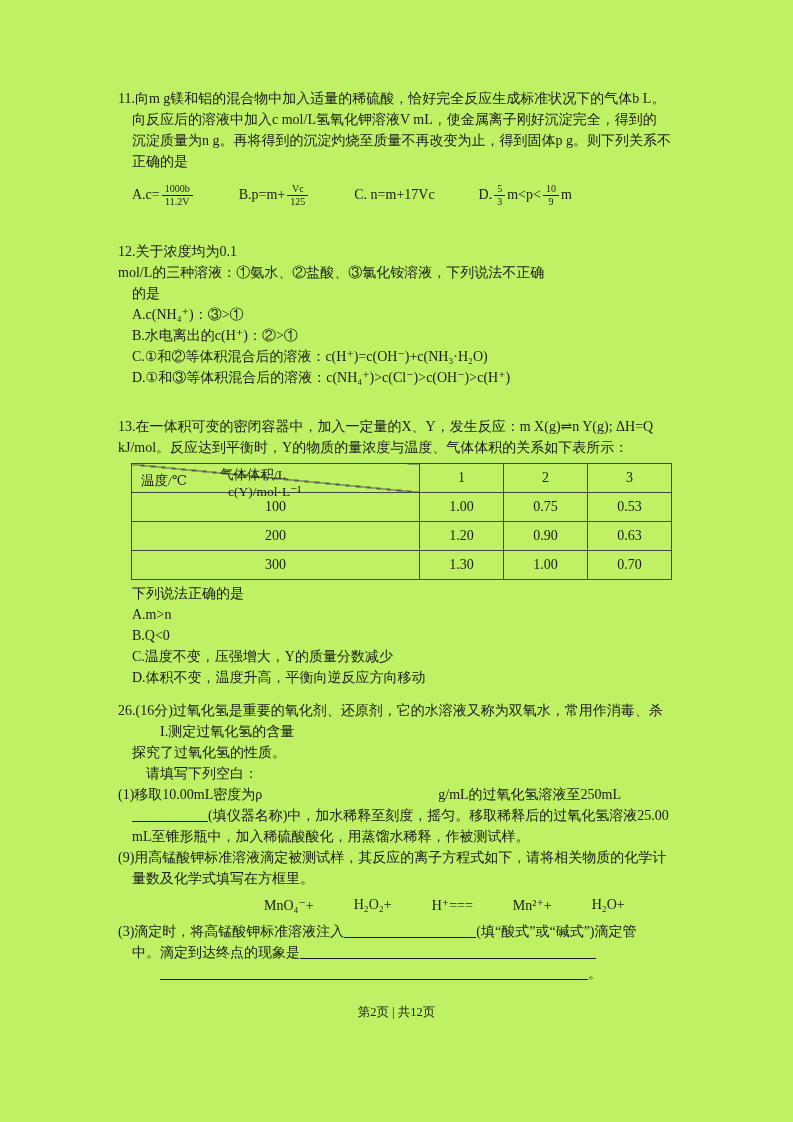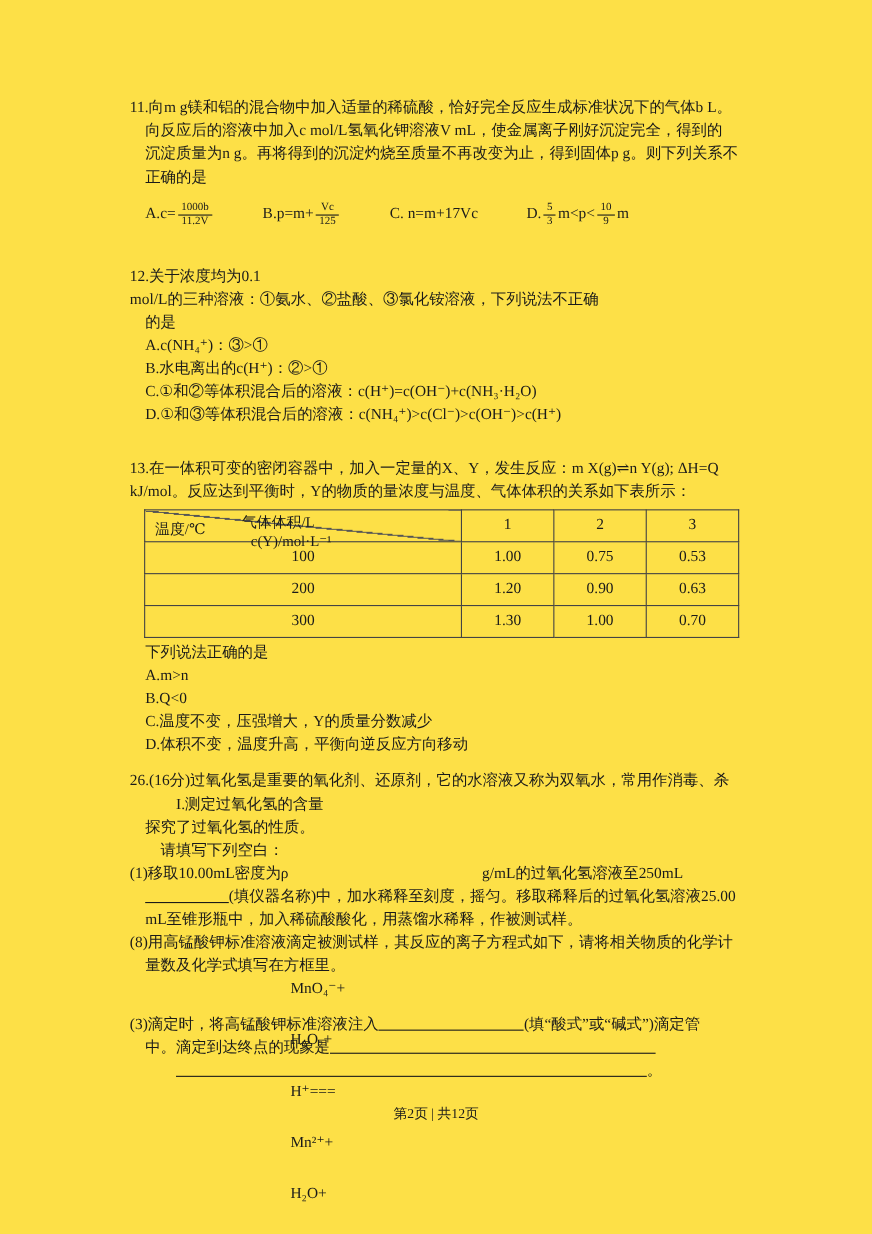--- a/index.html
+++ b/index.html
@@ -1,17 +1,17 @@
 <!DOCTYPE html>
 <html><head>
 <meta charset="utf-8">
 <style>
   html,body{margin:0;padding:0;}
   body{background:#ffffff;}
-  .page{position:relative;width:793px;height:1122px;background:#fde047;overflow:hidden;
+  .page{position:relative;width:793px;height:1122px;background:#bef264;overflow:hidden;
         color:#1a1a1a;font-family:"Liberation Serif","DejaVu Serif",serif;font-size:14px;}
   .content{position:absolute;left:118px;top:88px;width:566px;}
   .line{height:21px;line-height:21px;white-space:nowrap;}
   .ind1{padding-left:14px;}
   .ind2{padding-left:28px;}
   .ind3{padding-left:42px;}
   .q12{margin-top:26px;}
   .q13{margin-top:28px;}
   .q26{margin-top:12px;}
   .options-row{display:flex;align-items:center;height:40px;margin-top:3px;padding-left:14px;gap:44px;white-space:nowrap;}
@@ -30,21 +30,21 @@
   .h-mid{top:20px;left:96px;}
   .h-bot{bottom:4px;left:9px;}
   .col-val{width:81px;}
   .blank{display:inline-block;border-bottom:1px solid #1a1a1a;height:15px;vertical-align:-2px;}
   .gap{display:inline-block;}
   .w76{width:76px;}
   .w130{width:132px;}
   .w300{width:296px;}
   .w430{width:428px;}
   .g172{width:176px;}
-  .eqline{display:flex;align-items:flex-start;height:28px;margin:2px 0 2px 146px;gap:30px;white-space:nowrap;flex-direction:column;}
+  .eqline{display:flex;align-items:center;height:28px;margin:2px 0 2px 146px;gap:40px;white-space:nowrap;}
   .footer{position:absolute;top:1004px;left:0;width:793px;text-align:center;font-size:12.5px;color:#1a1a1a;}
 </style>
 </head>
 <body>
 
 <div class="page">
   <div class="content">
 
     <section>
       <div class="line">11.向m g镁和铝的混合物中加入适量的稀硫酸，恰好完全反应生成标准状况下的气体b L。</div>
@@ -144,21 +144,21 @@
       <div class="line ind2">请填写下列空白：</div>
 
       <div class="line">
         <span>(1)移取10.00mL密度为ρ</span><span class="gap g172"></span><span>g/mL的过氧化氢溶液至250mL</span>
       </div>
       <div class="line ind1">
         <span class="blank w76"></span><span>(填仪器名称)中，加水稀释至刻度，摇匀。移取稀释后的过氧化氢溶液25.00</span>
       </div>
       <div class="line ind1">mL至锥形瓶中，加入稀硫酸酸化，用蒸馏水稀释，作被测试样。</div>
 
-      <div class="line">(8)用高锰酸钾标准溶液滴定被测试样，其反应的离子方程式如下，请将相关物质的化学计</div>
+      <div class="line">(9)用高锰酸钾标准溶液滴定被测试样，其反应的离子方程式如下，请将相关物质的化学计</div>
       <div class="line ind1">量数及化学式填写在方框里。</div>
 
       <div class="eqline">
         <span>MnO₄⁻+</span>
         <span>H₂O₂+</span>
         <span>H⁺===</span>
         <span>Mn²⁺+</span>
         <span>H₂O+</span>
       </div>
 

